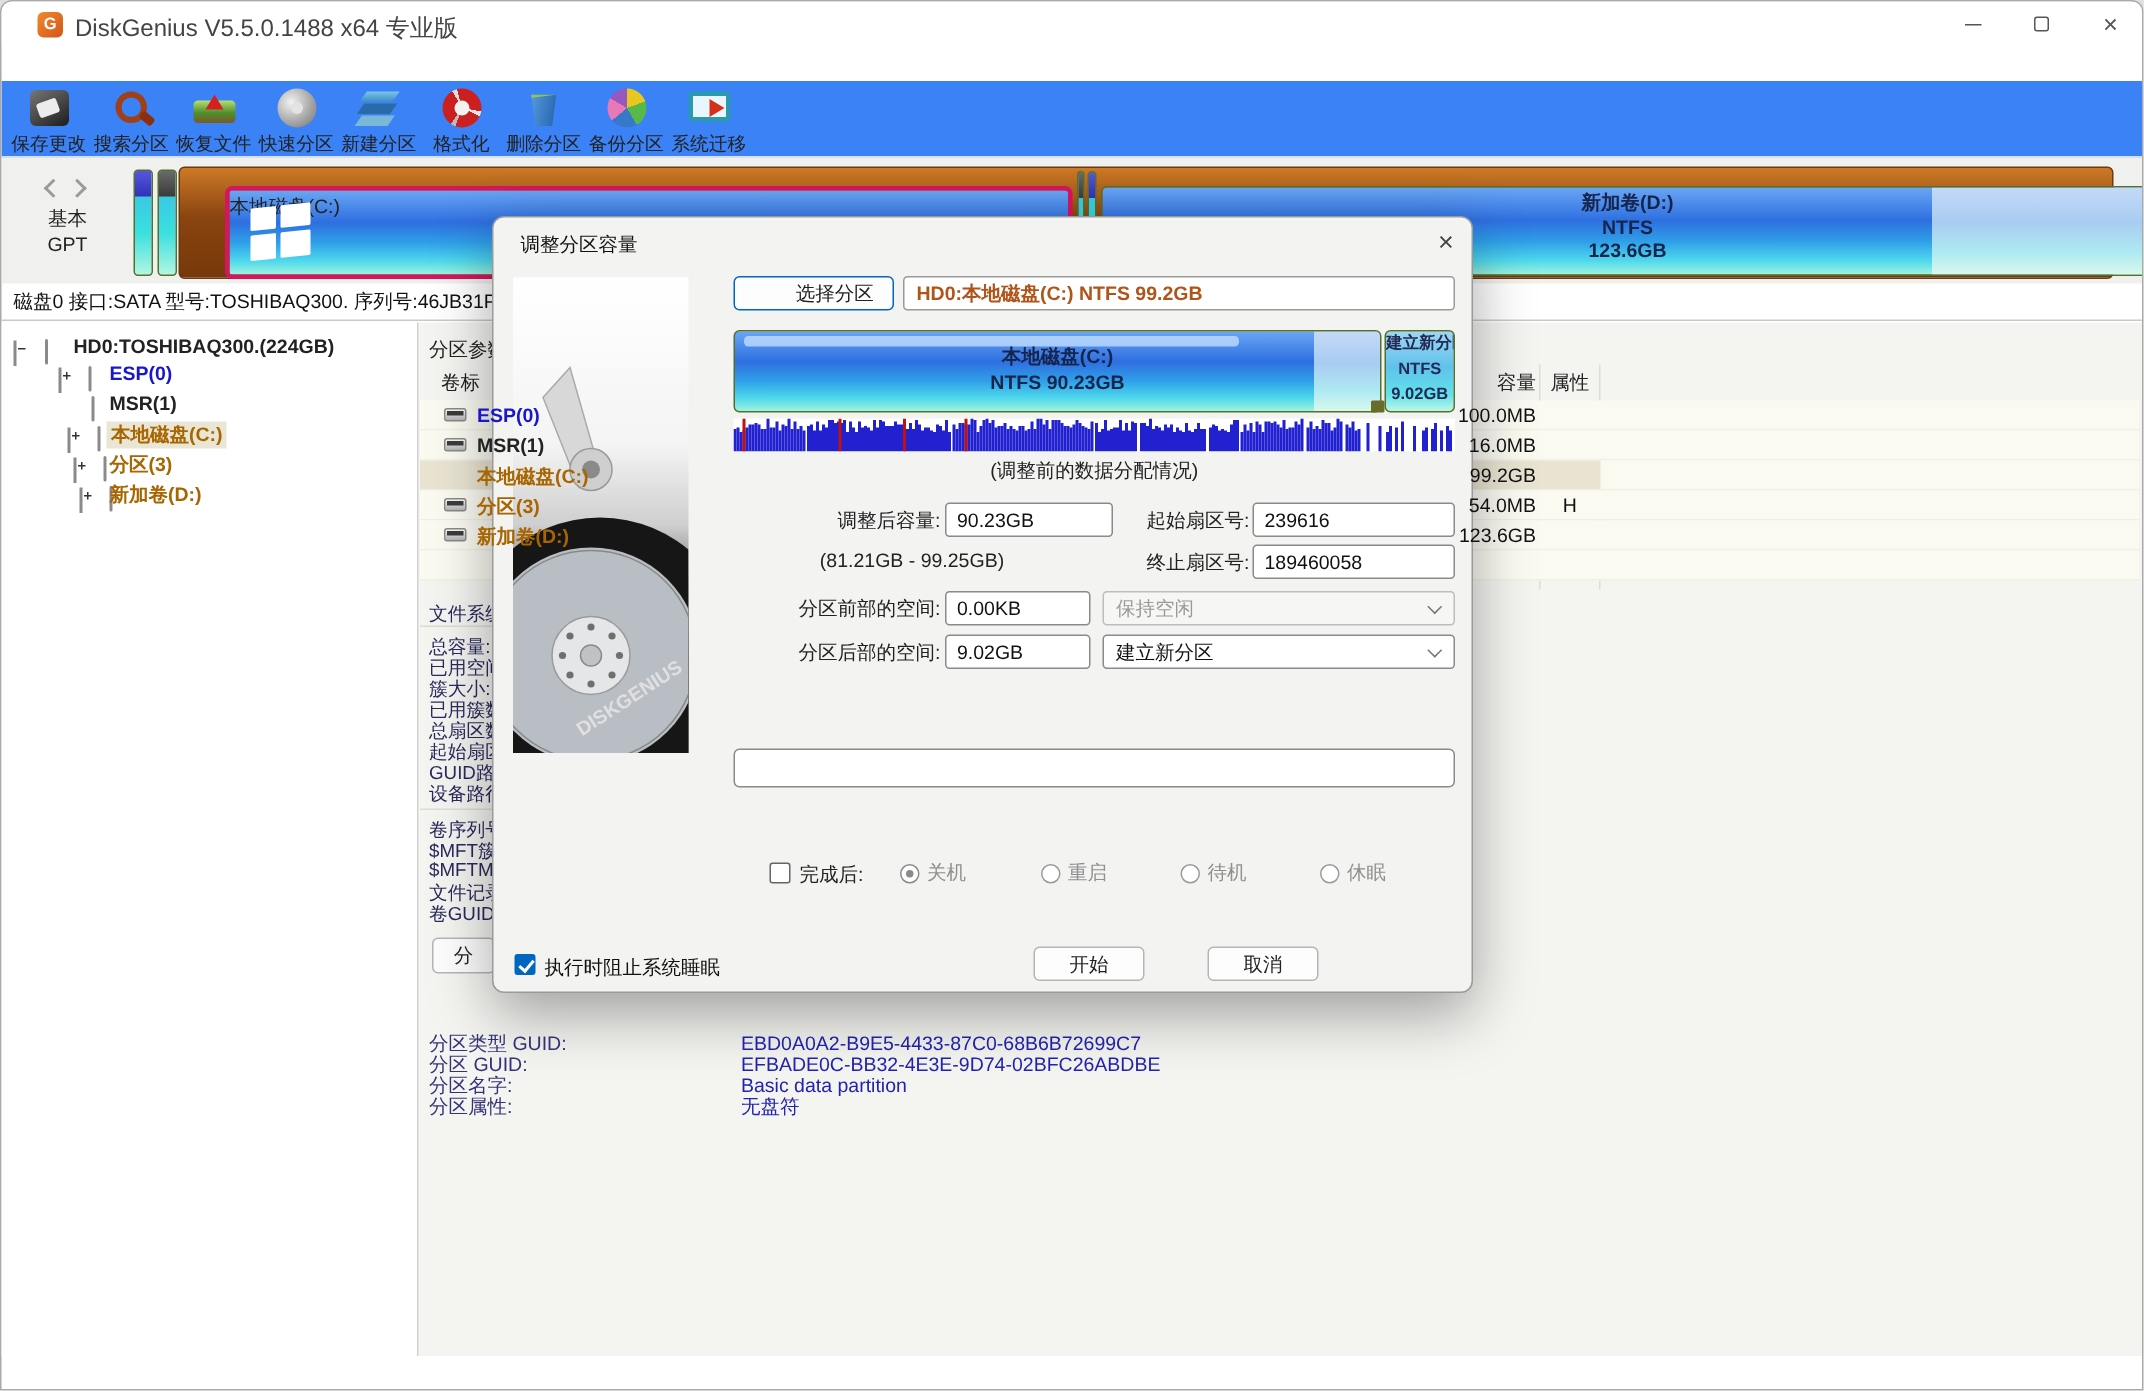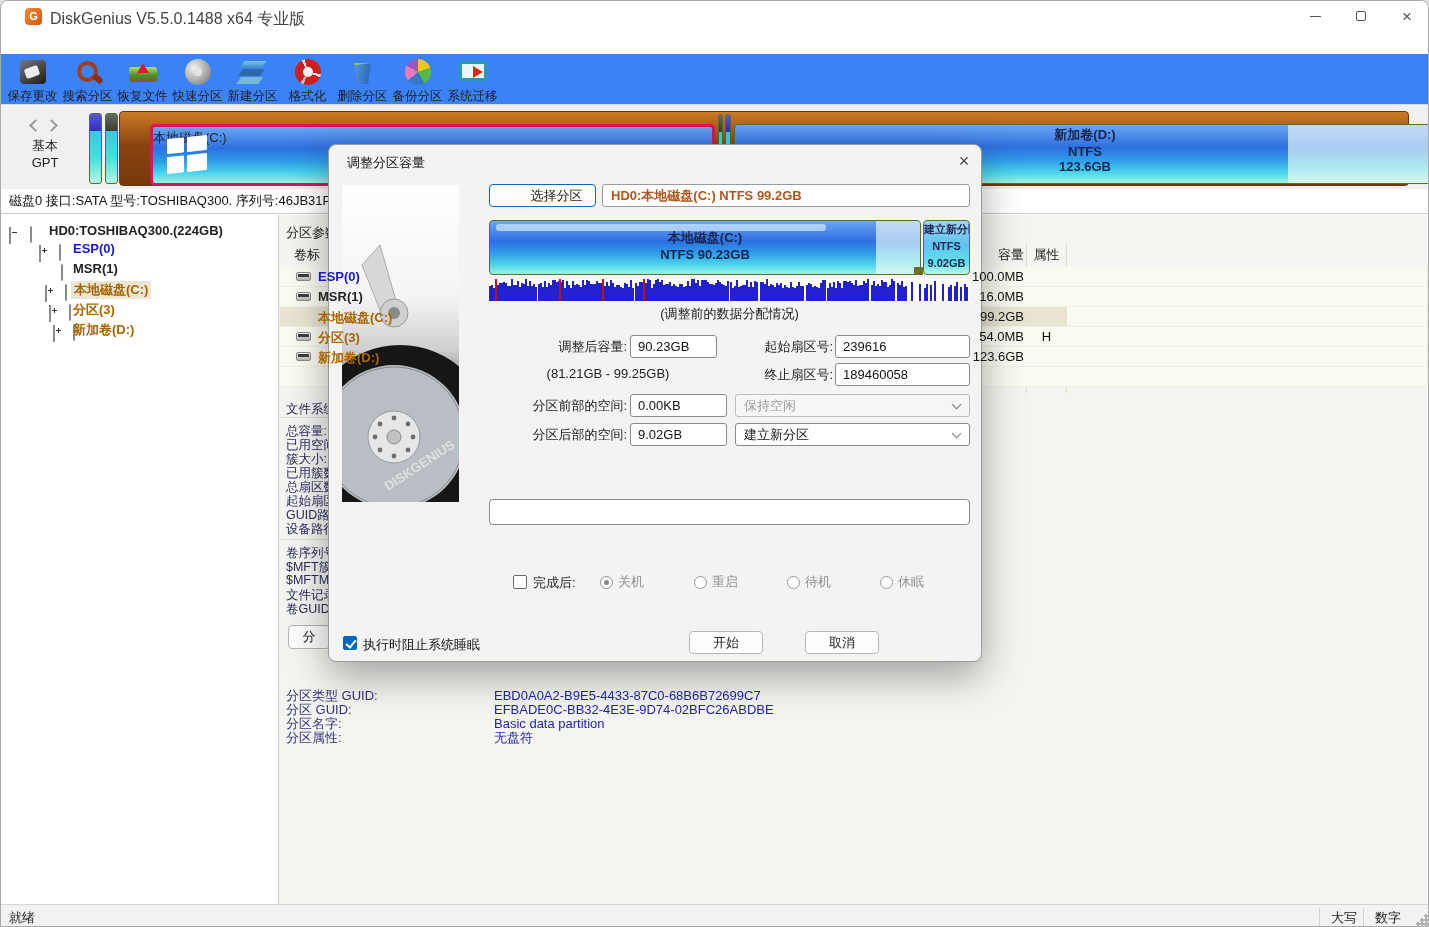--- a/index.html
+++ b/index.html
@@ -319,28 +319,20 @@
       <div class="dlabel" style="top:386px;">卷GUID</div>
       <div class="abs btn" style="left:8px;top:410px;width:42px;height:24px;line-height:22px;overflow:hidden;">分</div>
 
       <div class="inforow" style="top:472px;"><span class="k">分区类型 GUID:</span><span class="v">EBD0A0A2-B9E5-4433-87C0-68B6B72699C7</span></div>
       <div class="inforow" style="top:486px;"><span class="k">分区 GUID:</span><span class="v">EFBADE0C-BB32-4E3E-9D74-02BFC26ABDBE</span></div>
       <div class="inforow" style="top:500px;"><span class="k">分区名字:</span><span class="v">Basic data partition</span></div>
       <div class="inforow" style="top:514px;"><span class="k">分区属性:</span><span class="v">无盘符</span></div>
     </div>
   </div>
 
-  <div class="abs statusbar">
-    <span class="abs" style="left:8px;top:4px;">就绪</span>
-    <span class="vline" style="left:1318px;"></span>
-    <span class="abs" style="left:1322px;top:4px;width:42px;text-align:center;">大写</span>
-    <span class="vline" style="left:1362px;"></span>
-    <span class="abs" style="left:1366px;top:4px;width:42px;text-align:center;">数字</span>
-    <span class="grip"></span>
-  </div>
 
   <div class="abs dialog">
     <div class="abs dlgtitle">调整分区容量</div>
     <div class="abs dlgclose">×</div>
 
     <div class="abs hddimg">
       <svg width="117" height="317" viewBox="0 0 117 317">
         <polygon points="38,60 58,130 44,140 20,80" fill="#d8d8d8" stroke="#aaa"></polygon>
         <circle cx="52" cy="128" r="14" fill="#cfcfcf" stroke="#999"></circle>
         <circle cx="52" cy="128" r="6" fill="#8a8a8a"></circle>
@@ -620,21 +612,21 @@
         <i style="left: 99.1597%; height: 62.6289%;"></i>
         <i style="left: 99.5798%; height: 0%;"></i>
         <i class="mk" style="left: 1.2%;"></i>
         <i class="mk" style="left: 14.5%;"></i>
         <i class="mk" style="left: 23.5%;"></i>
         <i class="mk" style="left: 32%;"></i>
       </div>
     <div class="abs caption">(调整前的数据分配情况)</div>
 
     <div class="flabel" style="left:90px;top:193px;width:208px;">调整后容量:</div>
-    <div class="fin" style="left:301px;top:190px;width:87px;">90.23GB</div>
+    <div class="fin" style="left:301px;top:190px;width:112px;">90.23GB</div>
     <div class="flabel" style="left:418px;top:193px;width:86px;">起始扇区号:</div>
     <div class="fin" style="left:506px;top:190px;width:135px;">239616</div>
 
     <div class="abs" style="left:160px;top:221px;width:238px;text-align:center;color:#222;">(81.21GB - 99.25GB)</div>
     <div class="flabel" style="left:418px;top:221px;width:86px;">终止扇区号:</div>
     <div class="fin" style="left:506px;top:218px;width:135px;">189460058</div>
 
     <div class="flabel" style="left:90px;top:252px;width:208px;">分区前部的空间:</div>
     <div class="fin" style="left:301px;top:249px;width:97px;">0.00KB</div>
     <div class="combo off" style="left:406px;top:249px;width:235px;"><span>保持空闲</span><span class="cv"></span></div>

